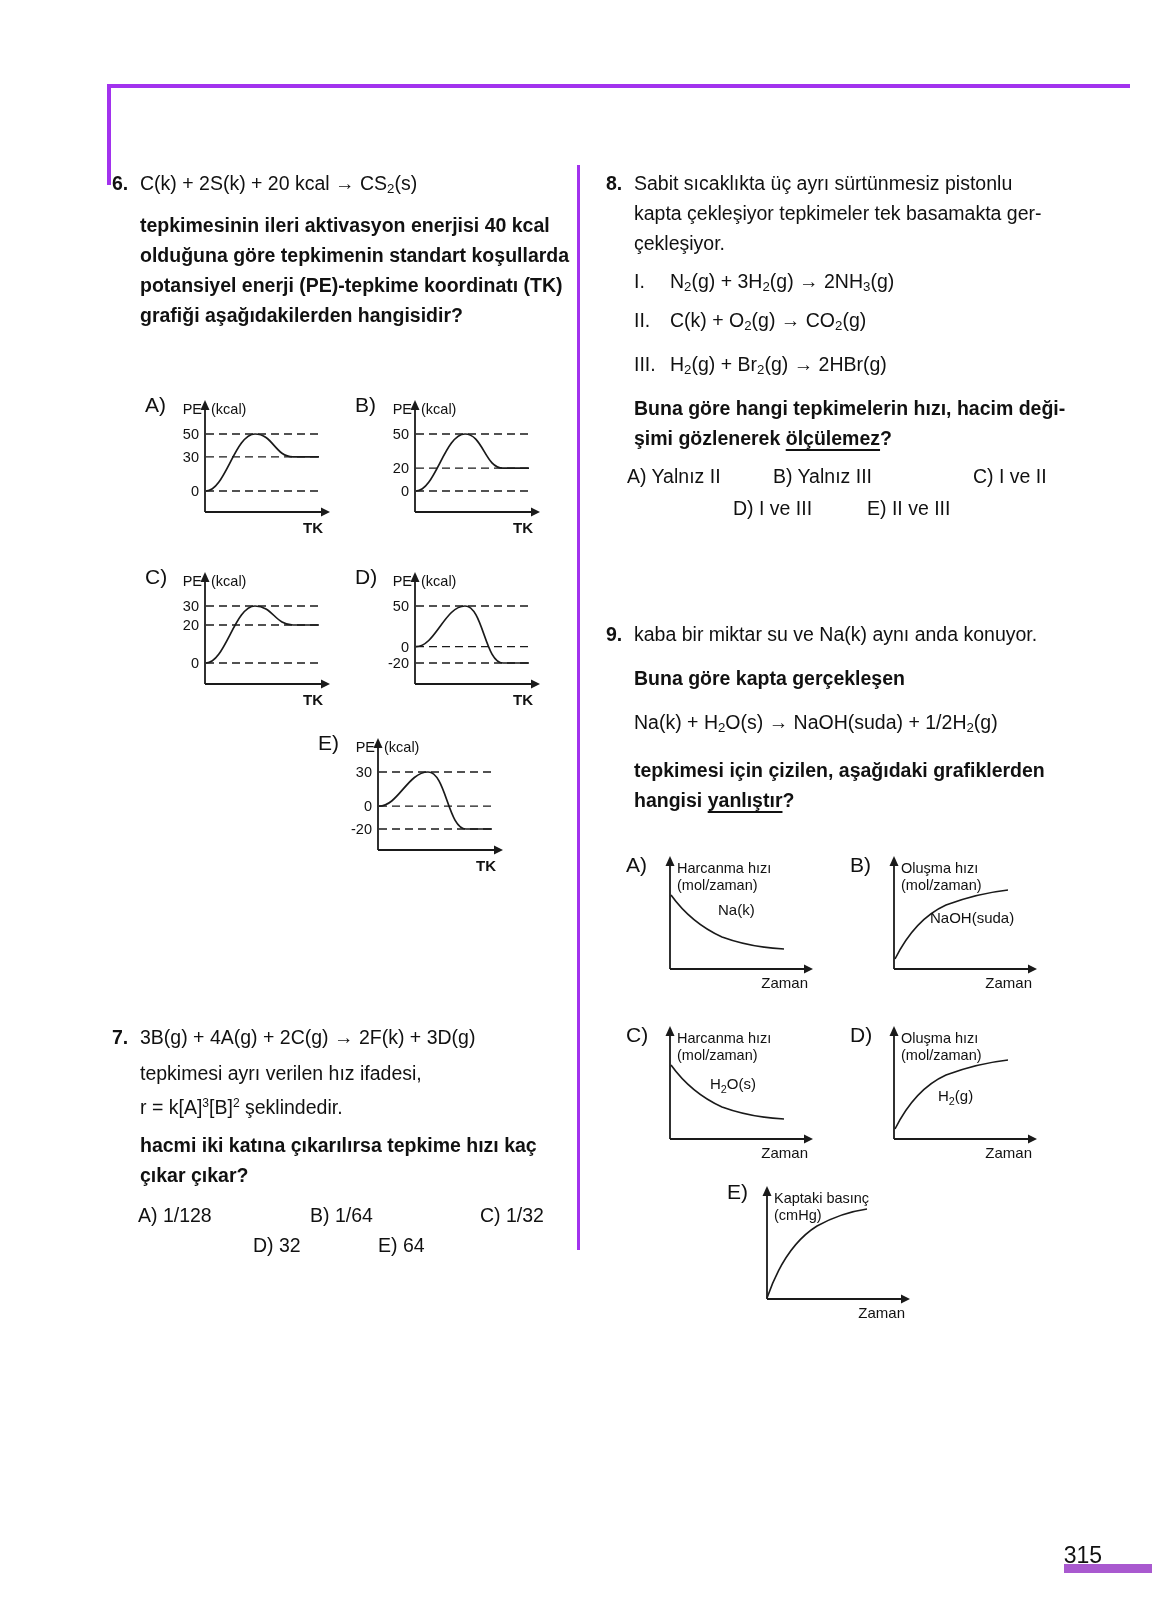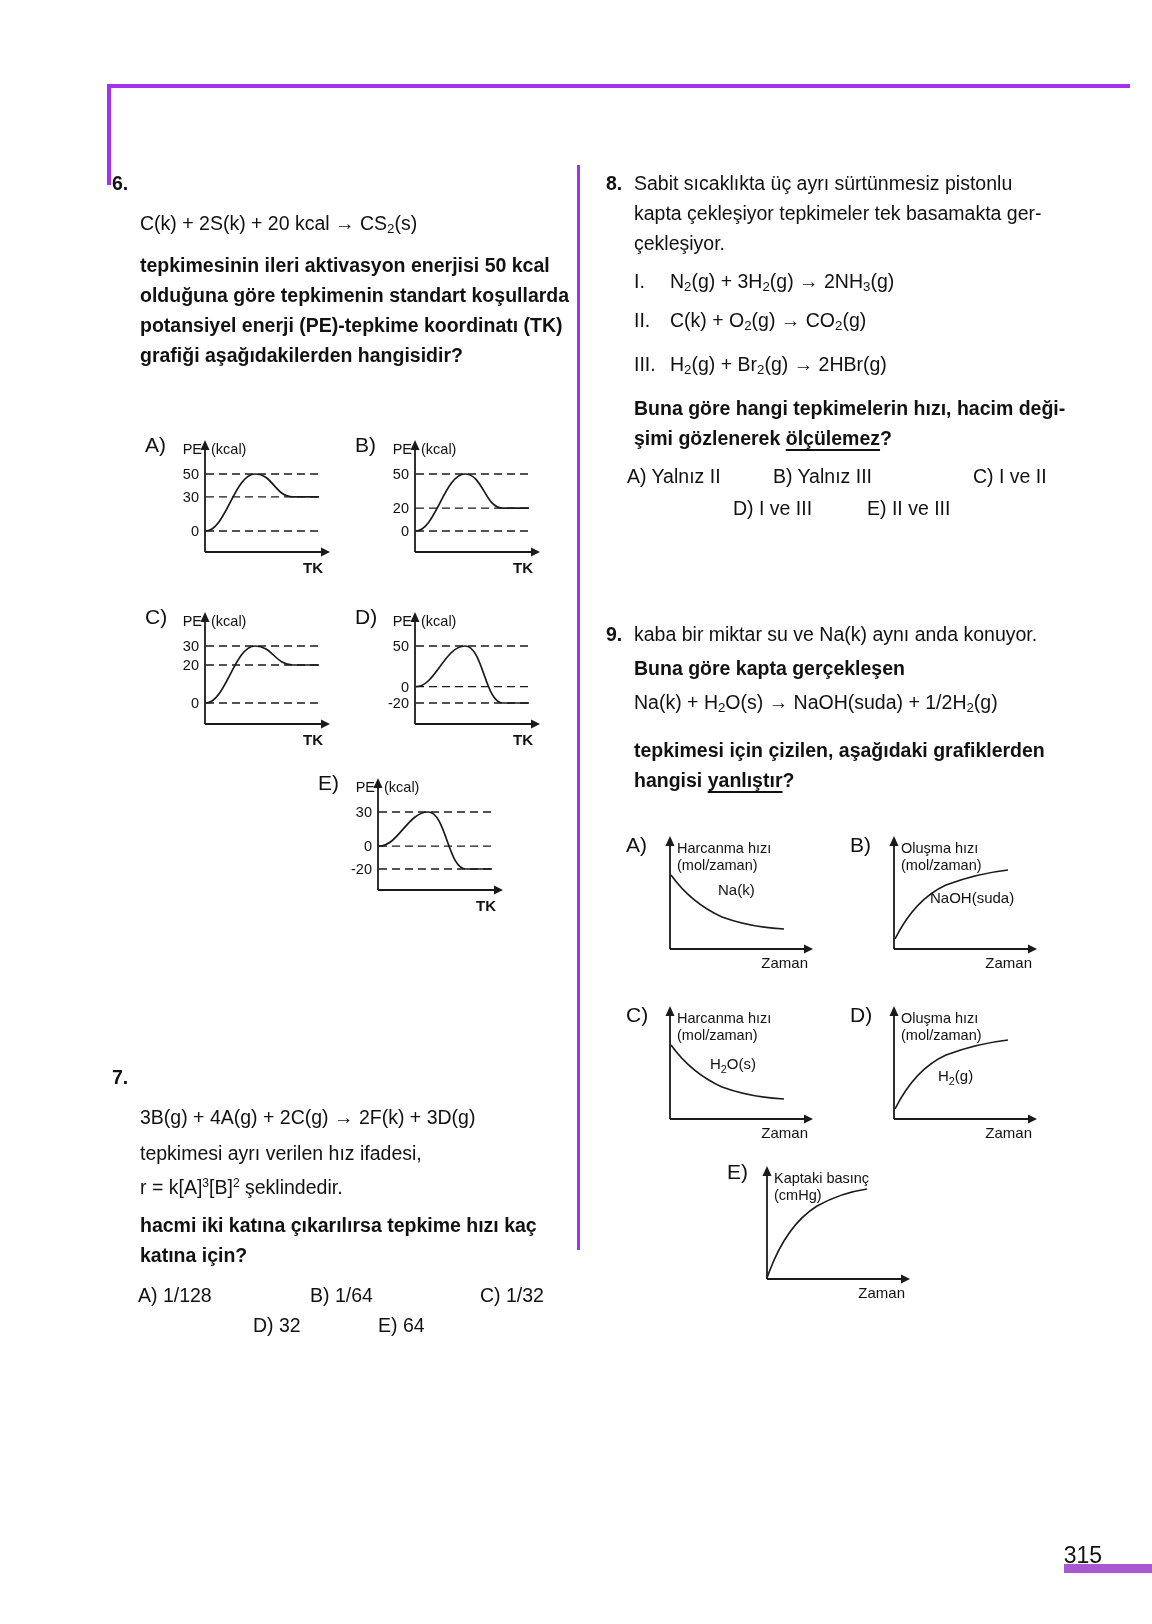--- a/index.html
+++ b/index.html
@@ -12,21 +12,21 @@
   .divider  { position:absolute; left:577px; top:165px; width:3px; height:1085px; background:var(--accent); }
 
   .col { position:absolute; font-size:19.5px; line-height:30px; }
   .col-left  { left:112px; top:168px; width:462px; }
   .col-right { left:606px; top:168px; width:500px; }
 
   .qrow { display:flex; }
   .qnum { width:28px; flex:none; font-weight:700; }
   .qcontent { flex:1; }
   .bold { font-weight:700; }
-  .eq { margin-bottom:6px;margin-top:40px; }
+  .eq { margin-bottom:6px; }
   sub { font-size:68%; vertical-align:-0.22em; }
   sup { font-size:62%; vertical-align:0.55em; }
   .u { text-decoration:underline; text-underline-offset:4px; text-decoration-thickness:1.5px; }
 
   
   .c6row { display:flex; margin-left:33px; }
   .c6row.r1 { margin-top:64px; }
   .c6row.r2 { margin-top:16px; }
   .c6row.r3 { margin-top:10px; margin-left:206px; }
   .c6cell { width:210px; display:flex; align-items:flex-start; }
@@ -43,21 +43,21 @@
   .roman { width:36px; flex:none; }
   .q8o1 { margin-left:21px; margin-top:8px; } .q8o1 span:nth-child(1){ width:146px; } .q8o1 span:nth-child(2){ width:200px; }
   .q8o2 { margin-left:127px; margin-top:2px; } .q8o2 span:nth-child(1){ width:134px; }
 
   
   .q9grid { display:grid; grid-template-columns:224px 224px; margin-left:20px; margin-top:36px; row-gap:14px; }
   .q9cell { display:flex; align-items:flex-start; }
   .q9cell .letter { width:30px; font-size:21px; line-height:24px; margin-top:2px; }
   .q9erow { display:flex; margin-left:121px; margin-top:4px; }
 
-  .mt8{margin-top:8px;} .mt10{margin-top:4px;} .mt12{margin-top:12px;}
+  .mt8{margin-top:8px;} .mt10{margin-top:14px;} .mt12{margin-top:12px;}
   .gapQ7{margin-top:134px;} .gapQ9{margin-top:96px;}
 
   .page-num { position:absolute; left:1012px; top:1542px; width:90px; text-align:right; font-size:23px; }
   .footer-bar { position:absolute; left:1064px; top:1564px; width:88px; height:9px; background:var(--bar); }
 
   svg text { fill:var(--ink); font-family:"Liberation Sans","DejaVu Sans",sans-serif; }
 </style>
 </head>
 <body>
 
@@ -65,21 +65,21 @@
   <div class="tl-border"></div>
   <div class="divider"></div>
 
   <div class="col col-left">
 
     <div class="qrow">
       <span class="qnum">6.</span>
       <div class="qcontent">
         <div class="eq">C(k) + 2S(k) + 20 kcal → CS<sub>2</sub>(s)</div>
         <div class="bold">
-          <div>tepkimesinin ileri aktivasyon enerjisi 50 kcal</div>
+          <div>tepkimesinin ileri aktivasyon enerjisi 40 kcal</div>
           <div>olduğuna göre tepkimenin standart koşullarda</div>
           <div>potansiyel enerji (PE)-tepkime koordinatı (TK)</div>
           <div>grafiği aşağıdakilerden hangisidir?</div>
         </div>
       </div>
     </div>
 
     <div class="c6row r1">
       <div class="c6cell">
         <span class="letter">A)</span>
@@ -183,21 +183,21 @@
     </div>
 
     <div class="qrow gapQ7">
       <span class="qnum">7.</span>
       <div class="qcontent">
         <div class="eq">3B(g) + 4A(g) + 2C(g) → 2F(k) + 3D(g)</div>
         <div>tepkimesi ayrı verilen hız ifadesi,</div>
         <div>r  = k[A]<sup>3</sup>[B]<sup>2</sup> şeklindedir.</div>
         <div class="bold mt8">
           <div>hacmi iki katına çıkarılırsa tepkime hızı kaç</div>
-          <div>katına için?</div>
+          <div>çıkar çıkar?</div>
         </div>
       </div>
     </div>
     <div class="optrow q7o1">
       <span>A) 1/128</span>
       <span>B) 1/64</span>
       <span>C) 1/32</span>
     </div>
     <div class="optrow q7o2">
       <span>D) 32</span>

